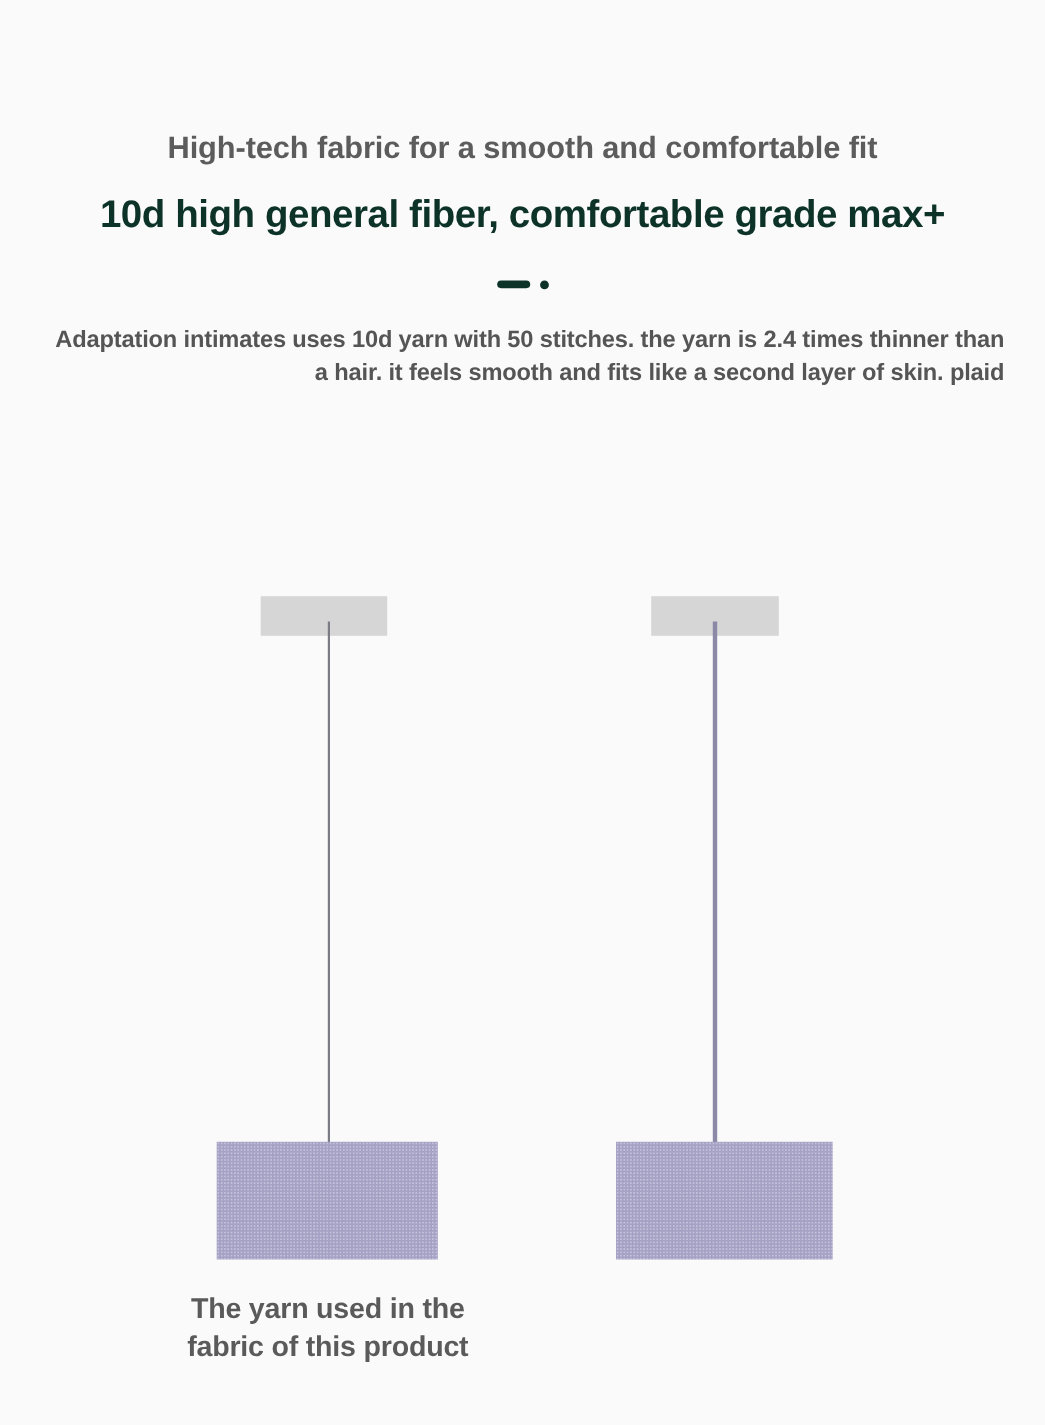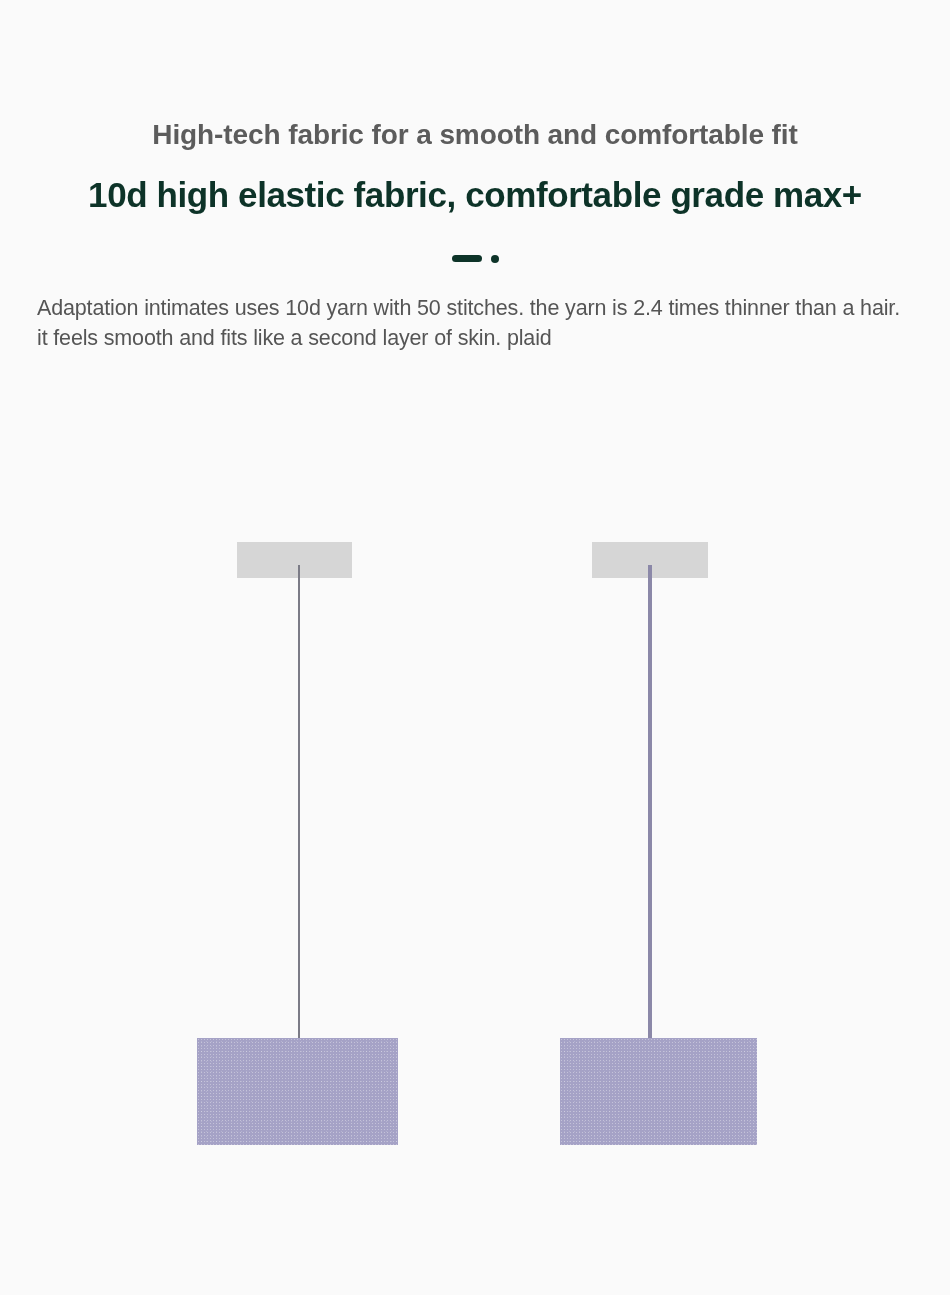--- a/index.html
+++ b/index.html
@@ -74,25 +74,25 @@
     height: 8px;
     border-radius: 50%;
     background: #0d3328;
   }
 
   .body-copy {
     margin: 0 auto;
     padding-top: 23px;
     width: 876px;
     font-size: 21.5px;
-    font-weight: 400;
+    font-weight: 700;
     color: #555555;
     line-height: 1.42;
     letter-spacing: -0.15px;
-    text-align: left;
+    text-align: right;
   }
 
   
   .diagram {
     position: absolute;
     top: 0;
     left: 0;
     width: 950px;
     height: 1295px;
   }
@@ -155,39 +155,43 @@
 </style>
 </head>
 <body>
 
 <div class="page">
 
   <div class="header">
 
     <p class="subtitle">High-tech fabric for a smooth and comfortable fit</p>
 
-    <h1 class="headline">10d high elastic fabric, comfortable grade max+</h1>
+    <h1 class="headline">10d high general fiber, comfortable grade max+</h1>
 
     <div class="divider">
       <span class="divider-dash"></span>
       <span class="divider-dot"></span>
     </div>
 
     <p class="body-copy">Adaptation intimates uses 10d yarn with 50 stitches. the yarn is 2.4 times thinner than a hair. it feels smooth and fits like a second layer of skin. plaid</p>
   </div>
 
   <div class="diagram">
 
     <div class="clamp clamp-left"></div>
     <div class="thread thread-left"></div>
     <div class="weight weight-left"></div>
 
     <div class="clamp clamp-right"></div>
     <div class="thread thread-right"></div>
     <div class="weight weight-right"></div>
 
+    <div class="caption caption-left">
+      <span class="caption-line">The yarn used in the</span>
+      <span class="caption-line">fabric of this product</span>
+    </div>
 
     <div class="caption caption-right">
     </div>
 
   </div>
 
 </div>
 
 </body></html>

